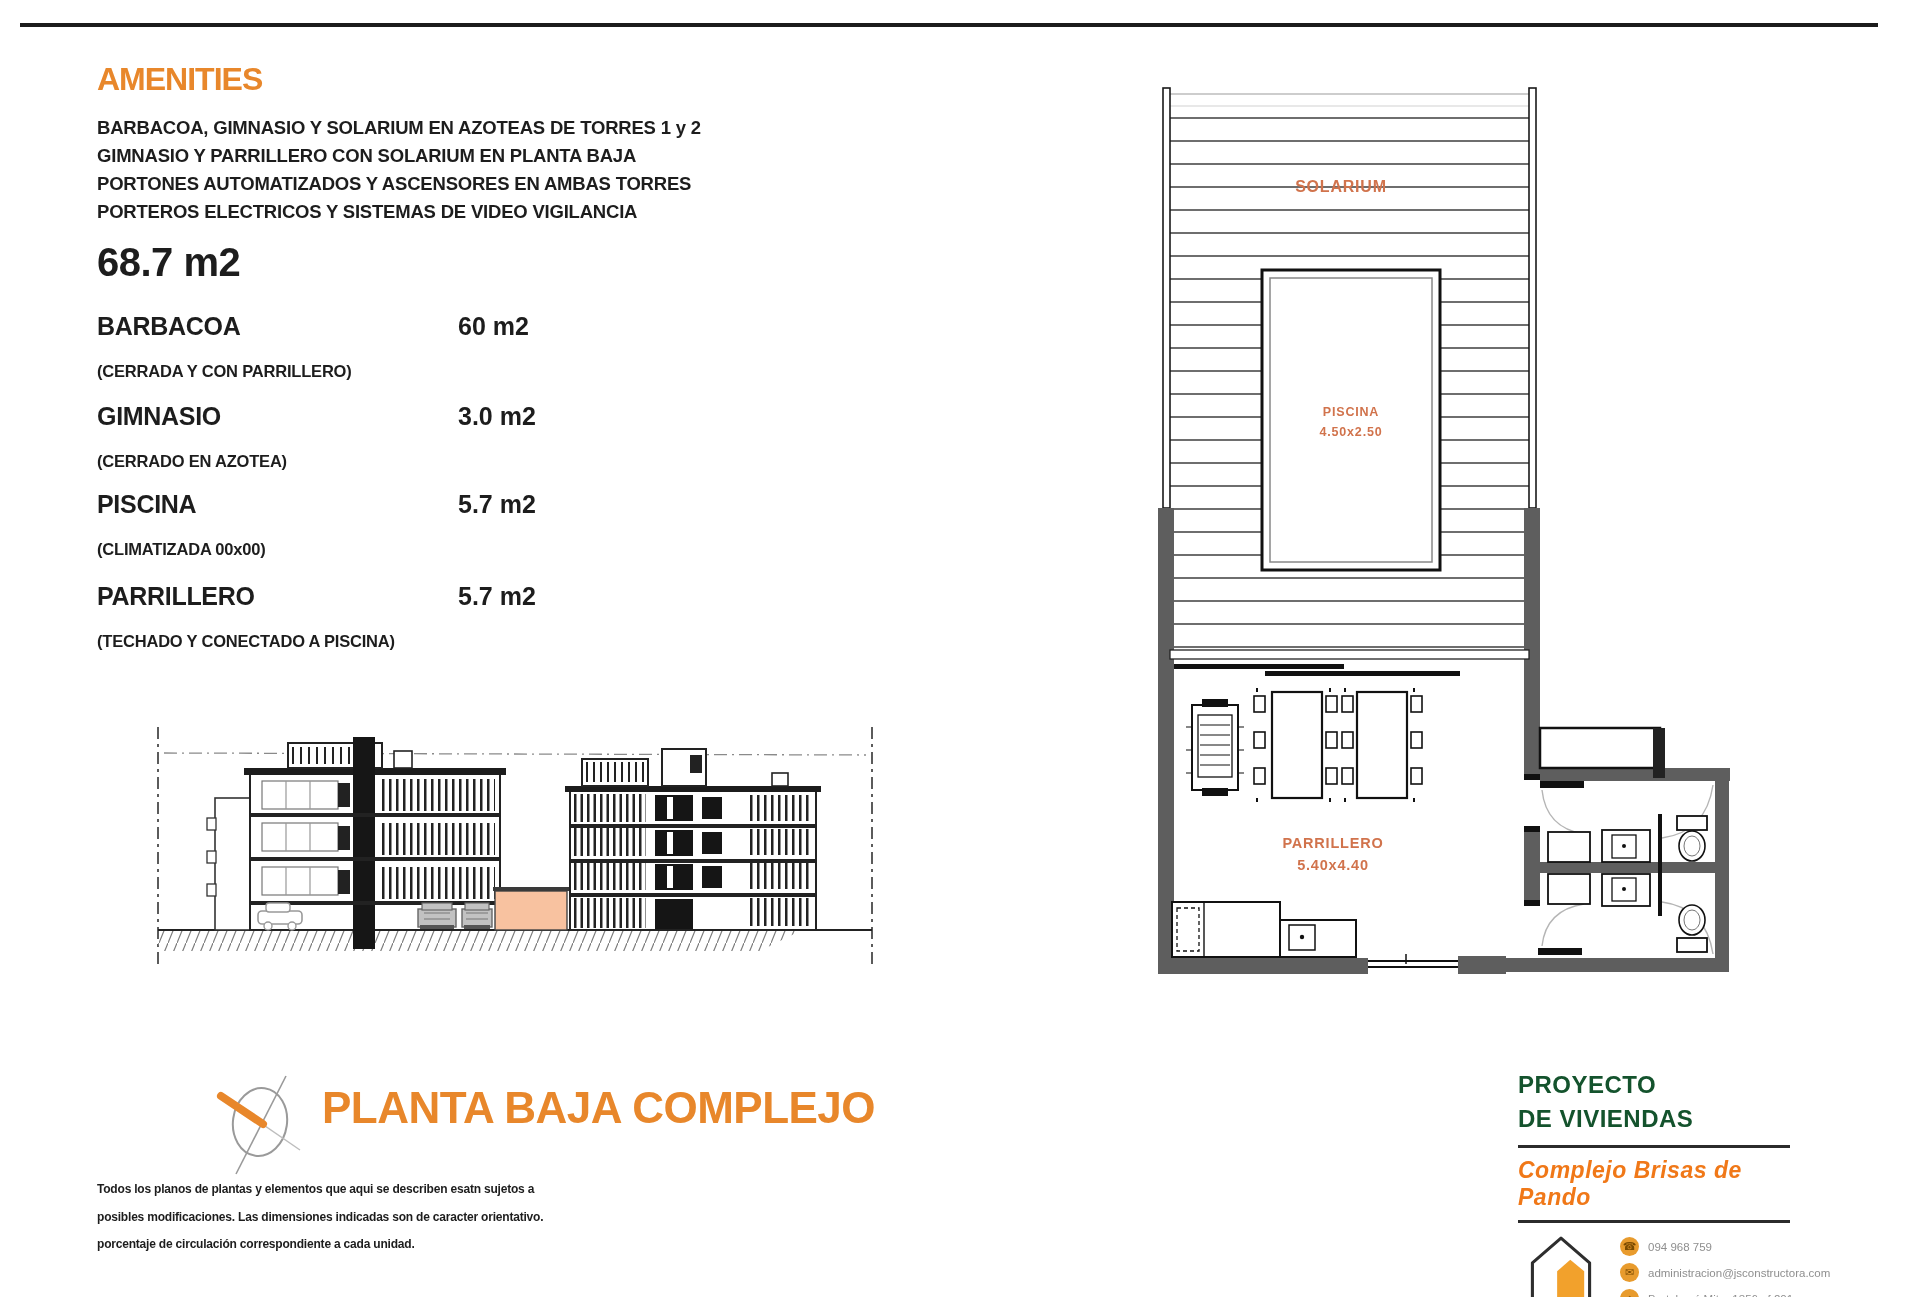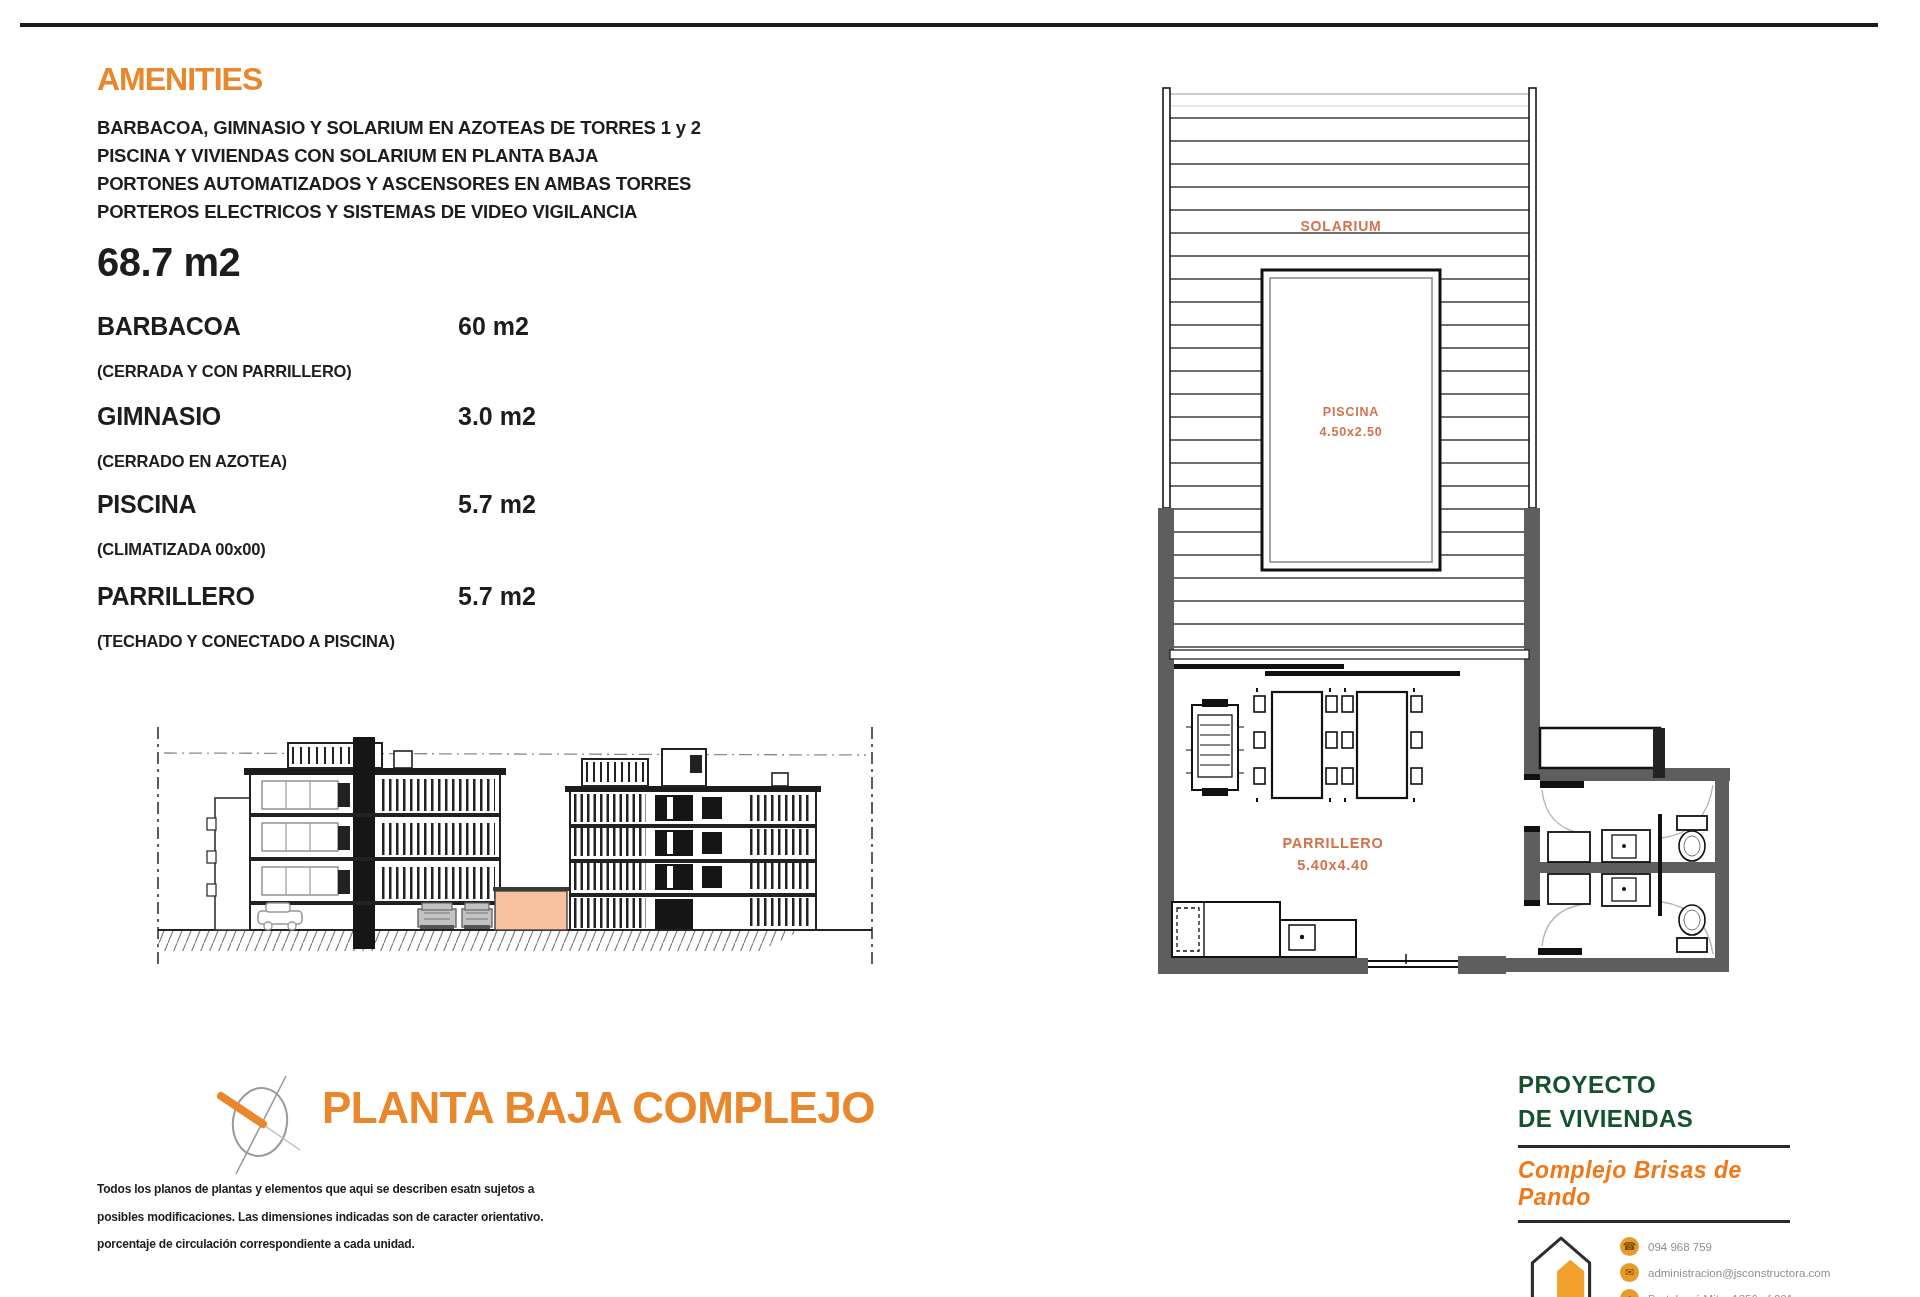--- a/index.html
+++ b/index.html
@@ -15,21 +15,21 @@
   .area-row{position:absolute;left:97px;width:560px;}
   .area-row .nm{font-size:25px;font-weight:bold;letter-spacing:-0.3px;}
   .area-row .nt{font-size:16.5px;font-weight:bold;margin-top:21px;letter-spacing:-0.2px;}
   .area-row .vl{position:absolute;left:361px;top:0;font-size:25px;font-weight:bold;}
   .row1{top:312px;} .row2{top:402px;} .row3{top:490px;} .row4{top:582px;}
   
   .elevation{position:absolute;left:150px;top:723px;}
   .floorplan{position:absolute;left:1150px;top:82px;width:600px;height:912px;}
   .floorplan .lbl{position:absolute;color:#d1734c;font-weight:bold;text-align:center;
                   letter-spacing:0.8px;}
-  .lbl-solarium{left:20px;top:96px;width:342px;font-size:14px;margin-top:40px;}
+  .lbl-solarium{left:20px;top:96px;width:342px;font-size:16px;}
   .lbl-piscina{left:112px;top:320px;width:178px;font-size:12.5px;line-height:20px;}
   .lbl-parrillero{left:58px;top:750px;width:250px;font-size:14.5px;line-height:22px;}
   
   .compass{position:absolute;left:208px;top:1070px;}
   .plan-title{position:absolute;left:322px;top:1083px;font-size:44px;font-weight:bold;
               color:#E8872B;letter-spacing:-0.5px;}
   .disclaimer{position:absolute;left:97px;top:1176px;font-size:12px;font-weight:bold;
               line-height:27.5px;letter-spacing:-0.2px;color:#1d1d1d;}
   
   .project{position:absolute;left:1518px;top:1068px;width:290px;}
@@ -50,21 +50,21 @@
 <body>
 
 <div class="page">
 
   <div class="topline"></div>
 
   <h1 class="amen-title">AMENITIES</h1>
 
   <div class="features">
     <div>BARBACOA, GIMNASIO Y SOLARIUM  EN AZOTEAS DE TORRES 1 y 2</div>
-    <div>PISCINA Y VIVIENDAS CON SOLARIUM EN PLANTA BAJA</div>
+    <div>GIMNASIO Y PARRILLERO CON SOLARIUM EN PLANTA BAJA</div>
     <div>PORTONES AUTOMATIZADOS Y ASCENSORES EN AMBAS TORRES</div>
     <div>PORTEROS ELECTRICOS Y SISTEMAS DE VIDEO VIGILANCIA</div>
   </div>
 
   <div class="total-area">68.7 m2</div>
 
   <div class="area-row row1">
     <div class="nm">BARBACOA</div>
     <div class="nt">(CERRADA Y CON PARRILLERO)</div>
     <div class="vl">60 m2</div>

